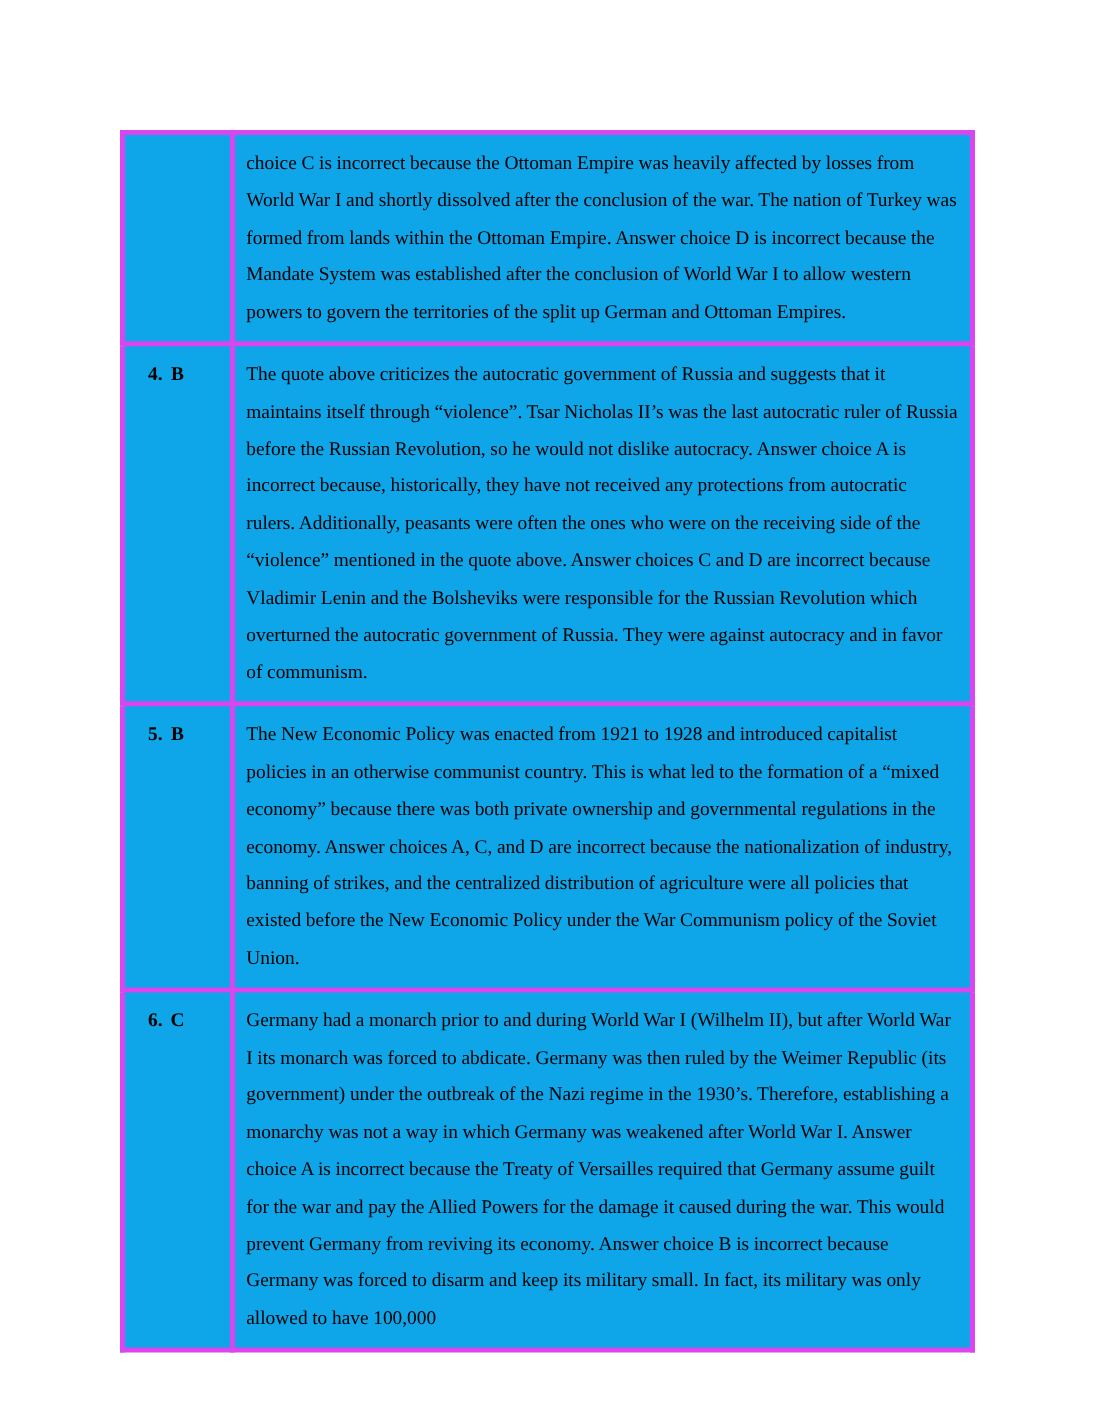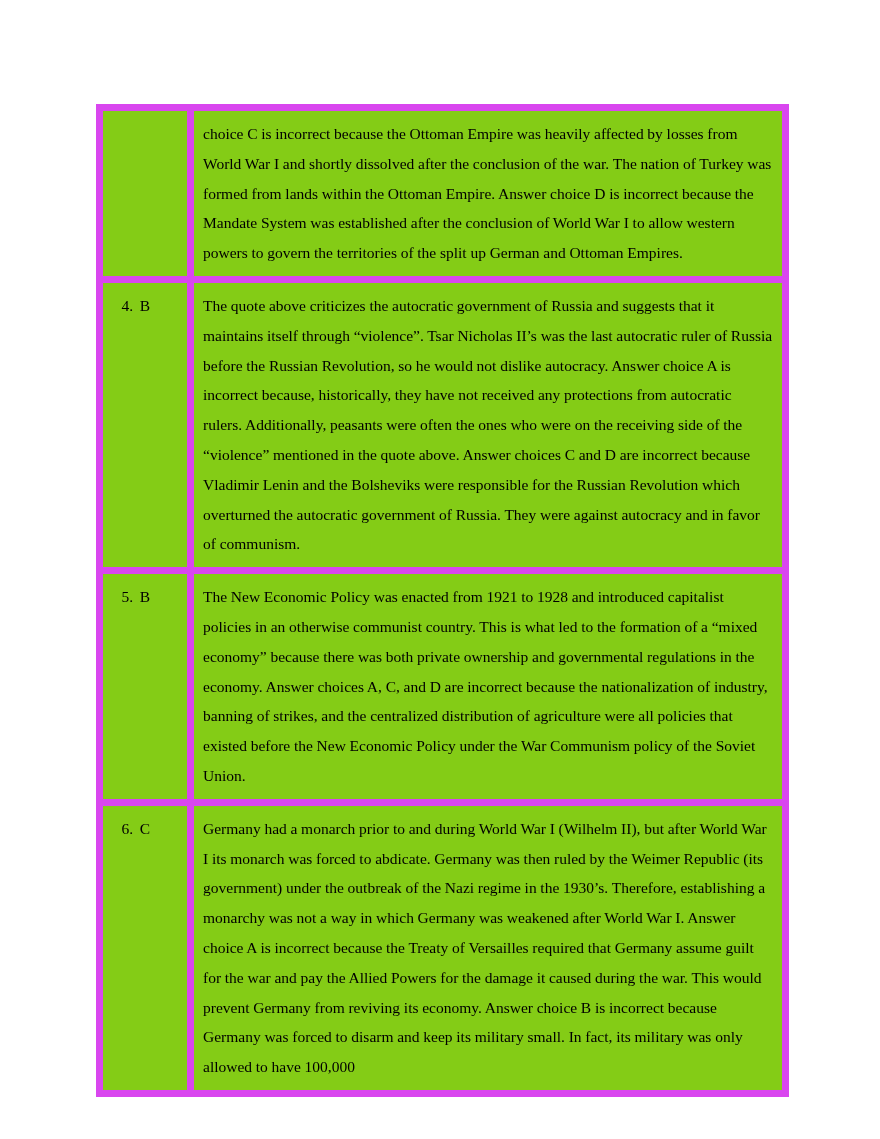--- a/index.html
+++ b/index.html
@@ -23,27 +23,28 @@
   }
   .answer-table {
     position: absolute;
     left: 96px;
     top: 104px;
     width: 672px;
     border-collapse: collapse;
     table-layout: fixed;
   }
   .answer-table td {
-    border: 7px solid #d946ef;
+    border: 4px solid #d946ef;
     vertical-align: top;
     padding: 0;
-    background: #84cc16;
+    background: #0ea5e9;
   }
   .col-label {
     width: 84px;
+    font-weight: bold;
   }
   .col-body {
     width: 588px;
   }
   .label-inner {
     padding: 8px 10px 8px 4px;
     font-size: 15.5px;
     line-height: 29.8px;
     text-align: left;
     white-space: nowrap;

